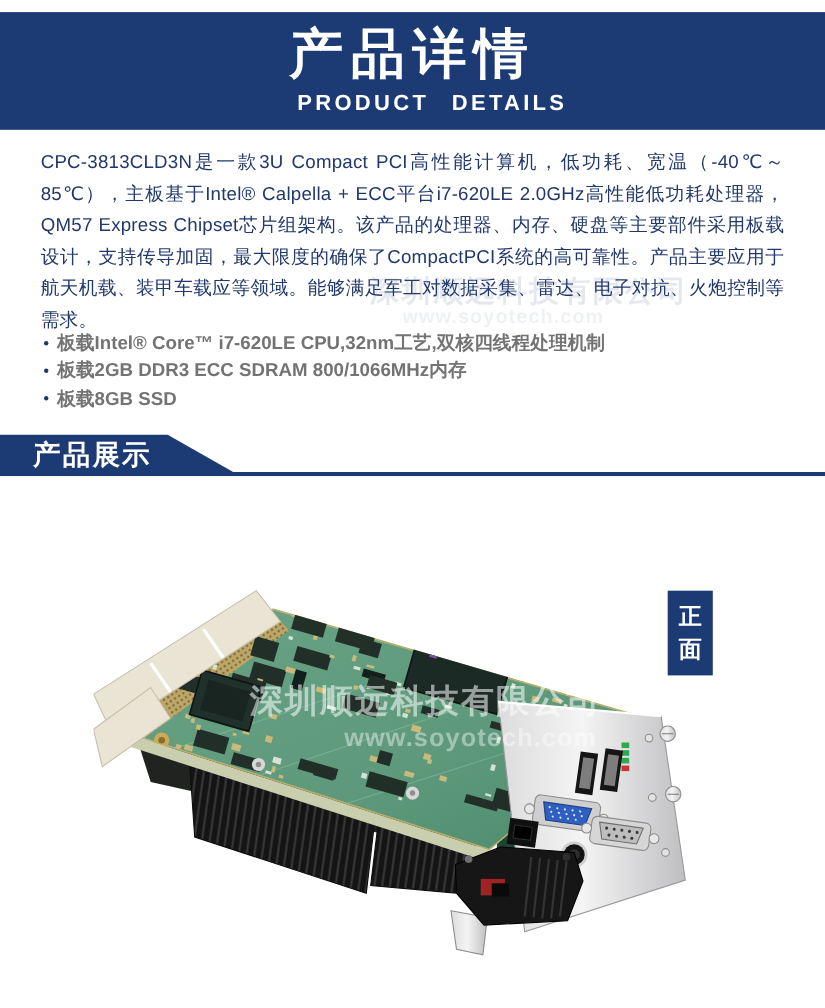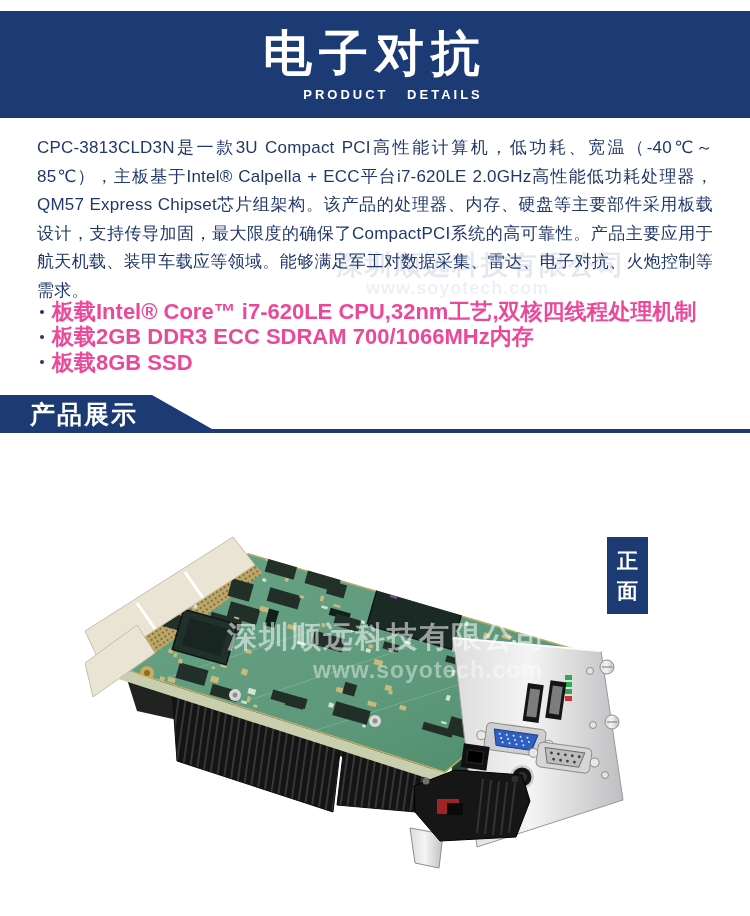--- a/index.html
+++ b/index.html
@@ -10,36 +10,36 @@
   
   .hero{
     position:absolute;left:0;top:11px;width:750px;height:107px;background:#1c3b74;
     display:flex;flex-direction:column;align-items:center;justify-content:center;
   }
   .hero .title{
     color:#ffffff;font-size:49px;font-weight:700;letter-spacing:7px;line-height:1;
     margin:0 0 10px 0;
   }
   .hero .subtitle{
-    color:#ffffff;font-size:13px;font-weight:700;letter-spacing:3px;word-spacing:12px;line-height:1;margin-left:36px;
+    color:#ffffff;font-size:20px;font-weight:700;letter-spacing:3px;word-spacing:12px;line-height:1;margin-left:36px;
   }
   
   .desc{
     position:absolute;left:37px;top:134px;width:676px;
     color:#21386b;font-size:17px;line-height:28.6px;font-weight:400;
     text-align:justify;letter-spacing:0.2px;margin:0;
   }
   
   .wm-body{position:absolute;color:#1c3b74;font-weight:700;pointer-events:none;}
   .wm-body.l1{left:336px;top:247px;font-size:27px;opacity:0.11;letter-spacing:2px;}
   .wm-body.l2{left:366px;top:278px;font-size:18px;opacity:0.07;letter-spacing:1px;}
   
   .features{position:absolute;left:40px;top:299px;margin:0;padding:0;list-style:none;}
   .features li{
-    color:#ec4899;font-size:22px;font-weight:600;line-height:25.3px;
+    color:#737373;font-size:17px;font-weight:600;line-height:25.3px;
     display:flex;align-items:center;
   }
   .features .dot{
     width:4px;height:4px;border-radius:2px;background:#21386b;margin-right:8px;flex:none;
   }
   
   .ribbon{position:absolute;left:0;top:395px;width:608px;height:38px;}
   .ribbon svg{display:block;}
   .ribbon .label{
     position:absolute;left:30px;top:4px;color:#ffffff;font-size:25px;font-weight:700;
@@ -53,37 +53,37 @@
     display:flex;flex-direction:column;align-items:center;justify-content:center;gap:9px;
   }
   .side-label span{color:#fff;font-size:21px;font-weight:700;line-height:1;}
 </style>
 </head>
 <body>
 
 <div class="page">
 
   <div class="hero">
-    <div class="title">电子对抗</div>
+    <div class="title">产品详情</div>
     <div class="subtitle">PRODUCT DETAILS</div>
   </div>
 
   <div class="wm-body l1">深圳顺远科技有限公司</div>
   <div class="wm-body l2">www.soyotech.com</div>
 
   <p class="desc">CPC-3813CLD3N是一款3U Compact PCI高性能计算机，低功耗、宽温（-40℃～85℃），主板基于Intel® Calpella + ECC平台i7-620LE 2.0GHz高性能低功耗处理器，QM57 Express Chipset芯片组架构。该产品的处理器、内存、硬盘等主要部件采用板载设计，支持传导加固，最大限度的确保了CompactPCI系统的高可靠性。产品主要应用于航天机载、装甲车载应等领域。能够满足军工对数据采集、雷达、电子对抗、火炮控制等需求。</p>
 
   <ul class="features">
     <li>
       <span class="dot"></span>
       <span>板载Intel® Core™ i7-620LE CPU,32nm工艺,双核四线程处理机制</span>
     </li>
     <li>
       <span class="dot"></span>
-      <span>板载2GB DDR3 ECC SDRAM 700/1066MHz内存</span>
+      <span>板载2GB DDR3 ECC SDRAM 800/1066MHz内存</span>
     </li>
     <li>
       <span class="dot"></span>
       <span>板载8GB SSD</span>
     </li>
   </ul>
 
   <div class="ribbon">
     <svg width="750" height="38" viewBox="0 0 750 38">
       <path d="M0 0 H152 L212 34 H750 V38 H0 Z" fill="#1c3b74"></path>

